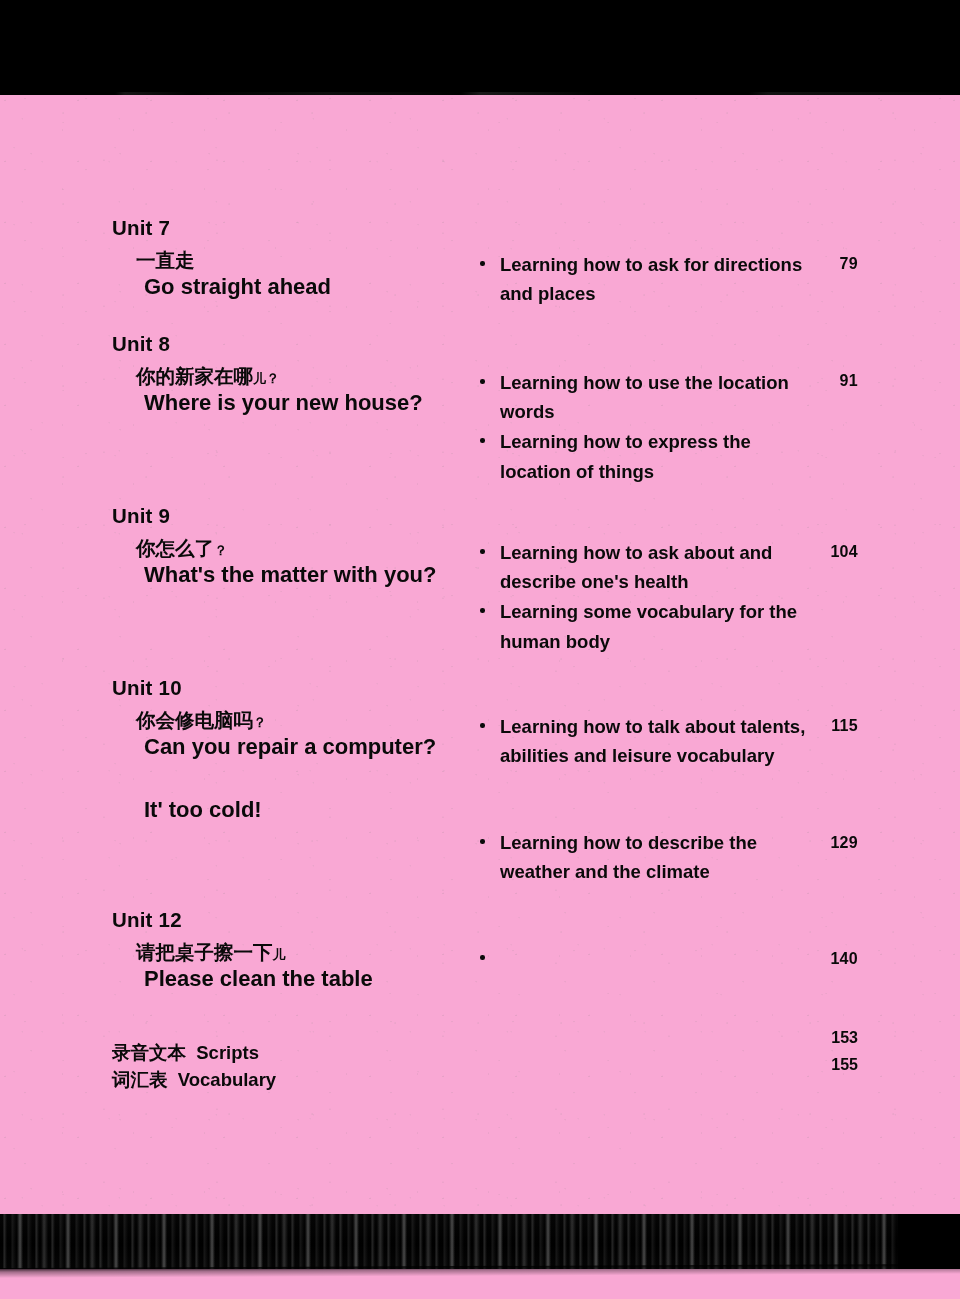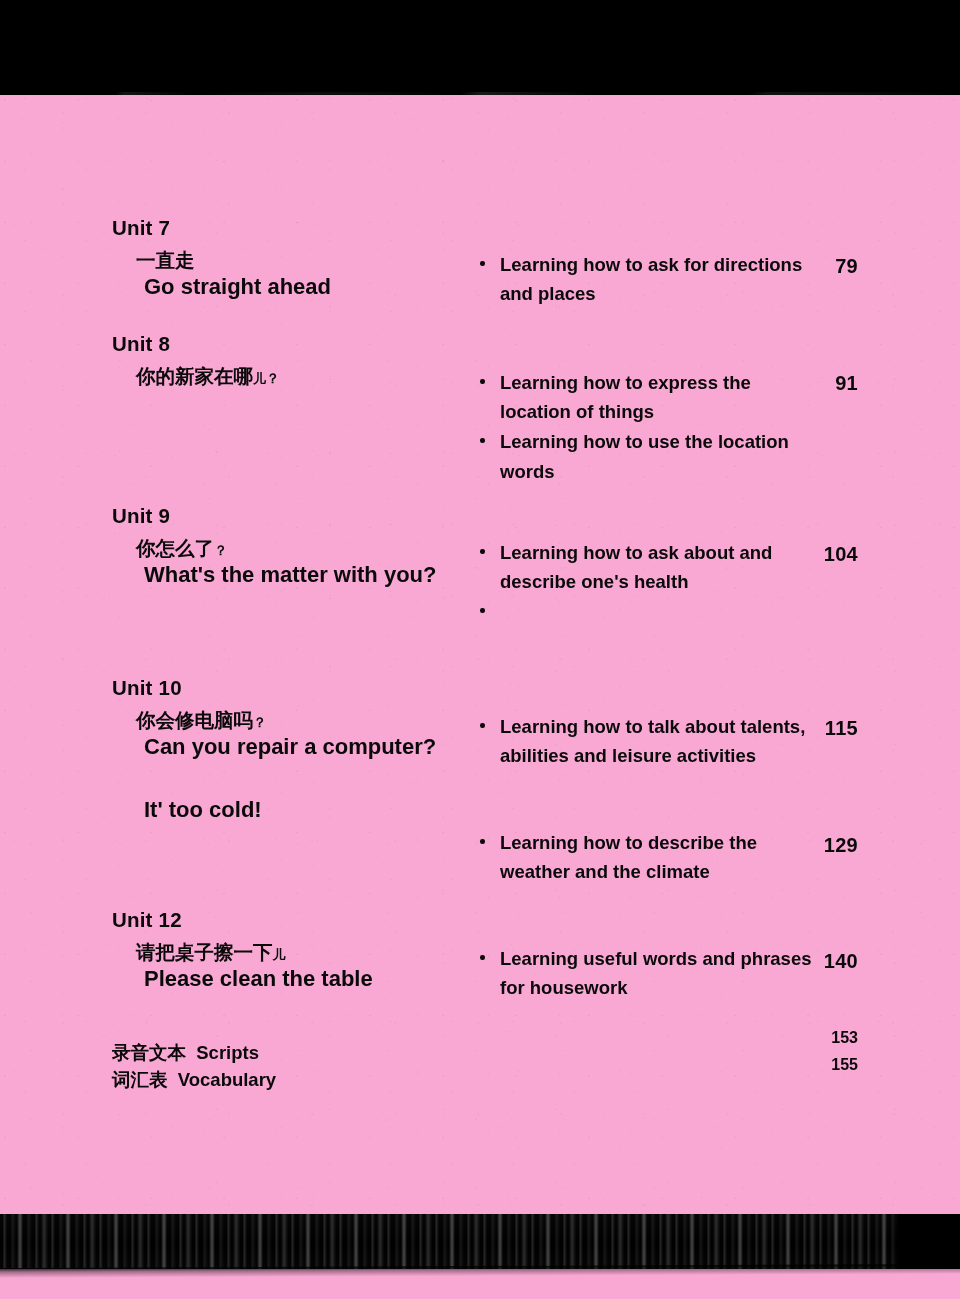--- a/index.html
+++ b/index.html
@@ -173,21 +173,21 @@
     width: 4.5px;
     height: 4.5px;
     background: #0a0a0a;
     border-radius: 50%;
   }
   .pageno {
     position: absolute;
     left: 700px;
     width: 46px;
     text-align: right;
-    font-size: 20px;
+    font-size: 16px;
     font-weight: bold;
     letter-spacing: 0.3px;
   }
 
   
   .backmatter {
     position: absolute;
     left: 112px;
     width: 760px;
   }
@@ -231,67 +231,68 @@
         </div>
         <div class="right-col" style="top: 32px;">
           <div class="obj"><span class="bullet"></span><span>Learning how to ask for directions and places</span></div>
         </div>
         <div class="pageno" style="top: 37px;">79</div>
       </div>
       <div class="entry" style="top: 334px;">
         <div class="left-col">
           <div class="unit-title">Unit 8</div>
           <div class="unit-cn"><span>你的新家在哪</span><span class="small-er">儿</span><span class="punct">？</span></div>
+          <div class="unit-en">Where is your new house?</div>
         </div>
         <div class="right-col" style="top: 34px;">
+          <div class="obj"><span class="bullet"></span><span>Learning how to use the location words</span></div>
           <div class="obj"><span class="bullet"></span><span>Learning how to express the location of things</span></div>
-          <div class="obj"><span class="bullet"></span><span>Learning how to use the location words</span></div>
         </div>
         <div class="pageno" style="top: 38px;">91</div>
       </div>
       <div class="entry" style="top: 506px;">
         <div class="left-col">
           <div class="unit-title">Unit 9</div>
           <div class="unit-cn"><span>你怎么了</span><span class="small-er"></span><span class="punct">？</span></div>
           <div class="unit-en">What's the matter with you?</div>
         </div>
         <div class="right-col" style="top: 32px;">
           <div class="obj"><span class="bullet"></span><span>Learning how to ask about and describe one's health</span></div>
-          <div class="obj"><span class="bullet"></span></div>
+          <div class="obj"><span class="bullet"></span><span>Learning some vocabulary for the human body</span></div>
         </div>
         <div class="pageno" style="top: 37px;">104</div>
       </div>
       <div class="entry" style="top: 678px;">
         <div class="left-col">
           <div class="unit-title">Unit 10</div>
           <div class="unit-cn"><span>你会修电脑吗</span><span class="small-er"></span><span class="punct">？</span></div>
           <div class="unit-en">Can you repair a computer?</div>
         </div>
         <div class="right-col" style="top: 34px;">
-          <div class="obj"><span class="bullet"></span><span>Learning how to talk about talents, abilities and leisure activities</span></div>
+          <div class="obj"><span class="bullet"></span><span>Learning how to talk about talents, abilities and leisure vocabulary</span></div>
         </div>
         <div class="pageno" style="top: 39px;">115</div>
       </div>
       <div class="entry" style="top: 794px;">
         <div class="left-col">
           <div class="unit-en">It' too cold!</div>
         </div>
         <div class="right-col" style="top: 34px;">
           <div class="obj"><span class="bullet"></span><span>Learning how to describe the weather and the climate</span></div>
         </div>
         <div class="pageno" style="top: 40px;">129</div>
       </div>
       <div class="entry" style="top: 910px;">
         <div class="left-col">
           <div class="unit-title">Unit 12</div>
           <div class="unit-cn"><span>请把桌子擦一下</span><span class="small-er">儿</span><span class="punct"></span></div>
           <div class="unit-en">Please clean the table</div>
         </div>
         <div class="right-col" style="top: 34px;">
-          <div class="obj"><span class="bullet"></span><span>Learning useful words and phrases for housework</span></div>
+          <div class="obj"><span class="bullet"></span></div>
         </div>
         <div class="pageno" style="top: 40px;">140</div>
       </div>
       <div class="backmatter" style="top: 1026px;">
         <div class="bm-row">
           <div class="bm-label"><span class="bm-cn">录音文本</span><span>&nbsp;&nbsp;</span><span class="bm-en">Scripts</span></div>
           <div class="bm-page" style="top: 3px;">153</div>
         </div>
         <div class="bm-row">
           <div class="bm-label"><span class="bm-cn">词汇表</span><span>&nbsp;&nbsp;</span><span class="bm-en">Vocabulary</span></div>

